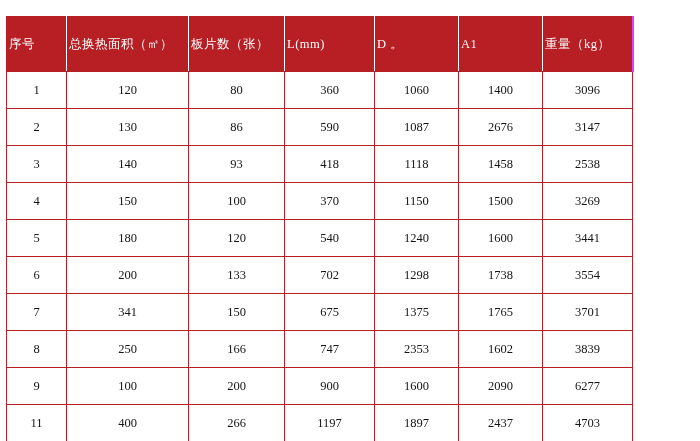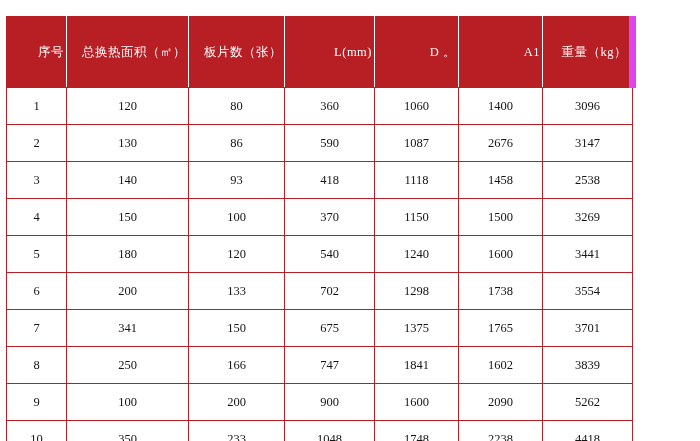--- a/index.html
+++ b/index.html
@@ -37,29 +37,29 @@
   table.spec col.c5 { width: 84px; }
   table.spec col.c6 { width: 90px; }
 
   table.spec thead th {
     background: #b71f24;
     color: #ffffff;
     font-weight: normal;
     font-size: 12.5px;
     height: 38px;
     border: 1px solid #ffffff;
-    text-align: right;
+    text-align: left;
     vertical-align: middle;
     letter-spacing: 0.5px;
     font-family: "Liberation Serif", "DejaVu Serif", serif;
-    padding: 16px 2px;
+    padding: 8px 2px;
     white-space: nowrap;
   }
   table.spec thead th:first-child { border-left: 1px solid #b71f24; }
-  table.spec thead th:last-child { border-right: 7px solid #d946ef; }
+  table.spec thead th:last-child { border-right: 2px solid #d946ef; }
   table.spec thead tr th { border-top: 1px solid #b71f24; border-bottom: 1px solid #b71f24; }
 
   table.spec tbody td {
     height: 36px;
     border: 1px solid #b71f24;
     text-align: center;
     vertical-align: middle;
     font-size: 12.5px;
     color: #151515;
     font-family: "Liberation Serif", "DejaVu Serif", serif;
@@ -154,41 +154,32 @@
         <td>675</td>
         <td>1375</td>
         <td>1765</td>
         <td>3701</td>
       </tr>
       <tr>
         <td>8</td>
         <td>250</td>
         <td>166</td>
         <td>747</td>
-        <td>1841</td>
+        <td>2353</td>
         <td>1602</td>
         <td>3839</td>
       </tr>
       <tr>
         <td>9</td>
         <td>100</td>
         <td>200</td>
         <td>900</td>
         <td>1600</td>
         <td>2090</td>
-        <td>5262</td>
-      </tr>
-      <tr>
-        <td>10</td>
-        <td>350</td>
-        <td>233</td>
-        <td>1048</td>
-        <td>1748</td>
-        <td>2238</td>
-        <td>4418</td>
+        <td>6277</td>
       </tr>
       <tr>
         <td>11</td>
         <td>400</td>
         <td>266</td>
         <td>1197</td>
         <td>1897</td>
         <td>2437</td>
         <td>4703</td>
       </tr>

